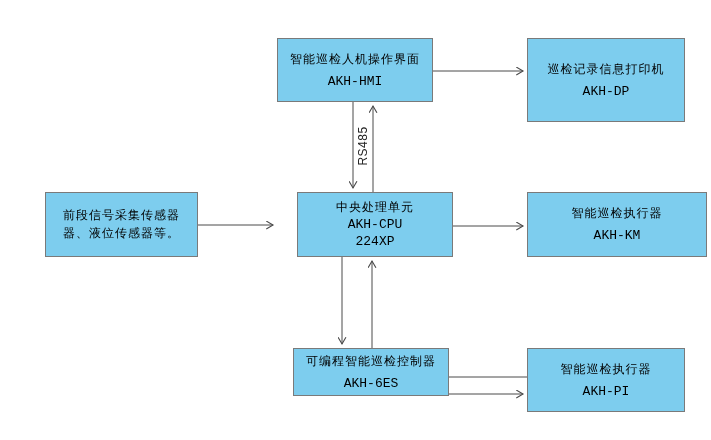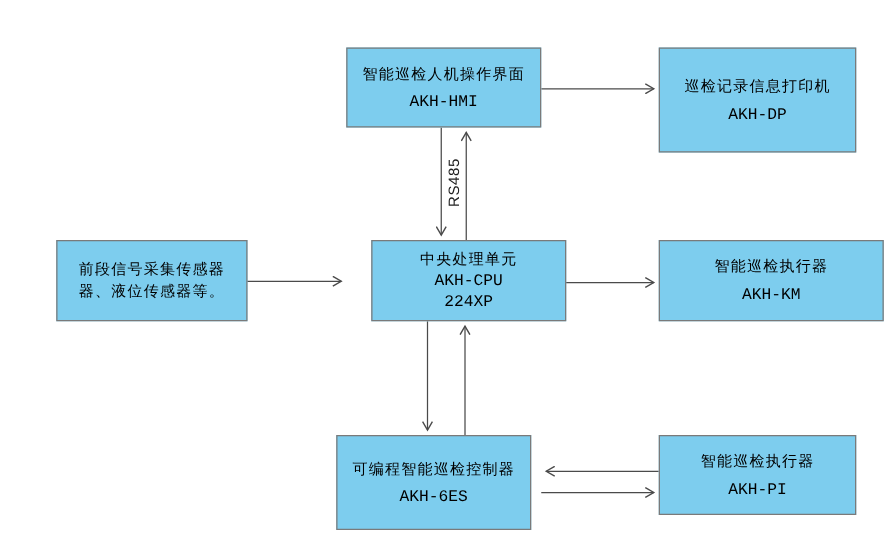--- a/index.html
+++ b/index.html
@@ -88,21 +88,21 @@
     <span class="zh">中央处理单元</span>
     <span class="code">AKH-CPU</span>
     <span class="code">224XP</span>
   </div>
 
   <div class="box" style="left:527px;top:192px;width:180px;height:65px">
     <span class="zh">智能巡检执行器</span>
     <span class="code">AKH-KM</span>
   </div>
 
-  <div class="box" style="left:269px;top:348px;width:156px;height:76px">
+  <div class="box" style="left:293px;top:348px;width:156px;height:48px">
     <span class="zh">可编程智能巡检控制器</span>
     <span class="code">AKH-6ES</span>
   </div>
 
   <div class="box" style="left:527px;top:348px;width:158px;height:64px">
     <span class="zh">智能巡检执行器</span>
     <span class="code">AKH-PI</span>
   </div>
 
 </div>

